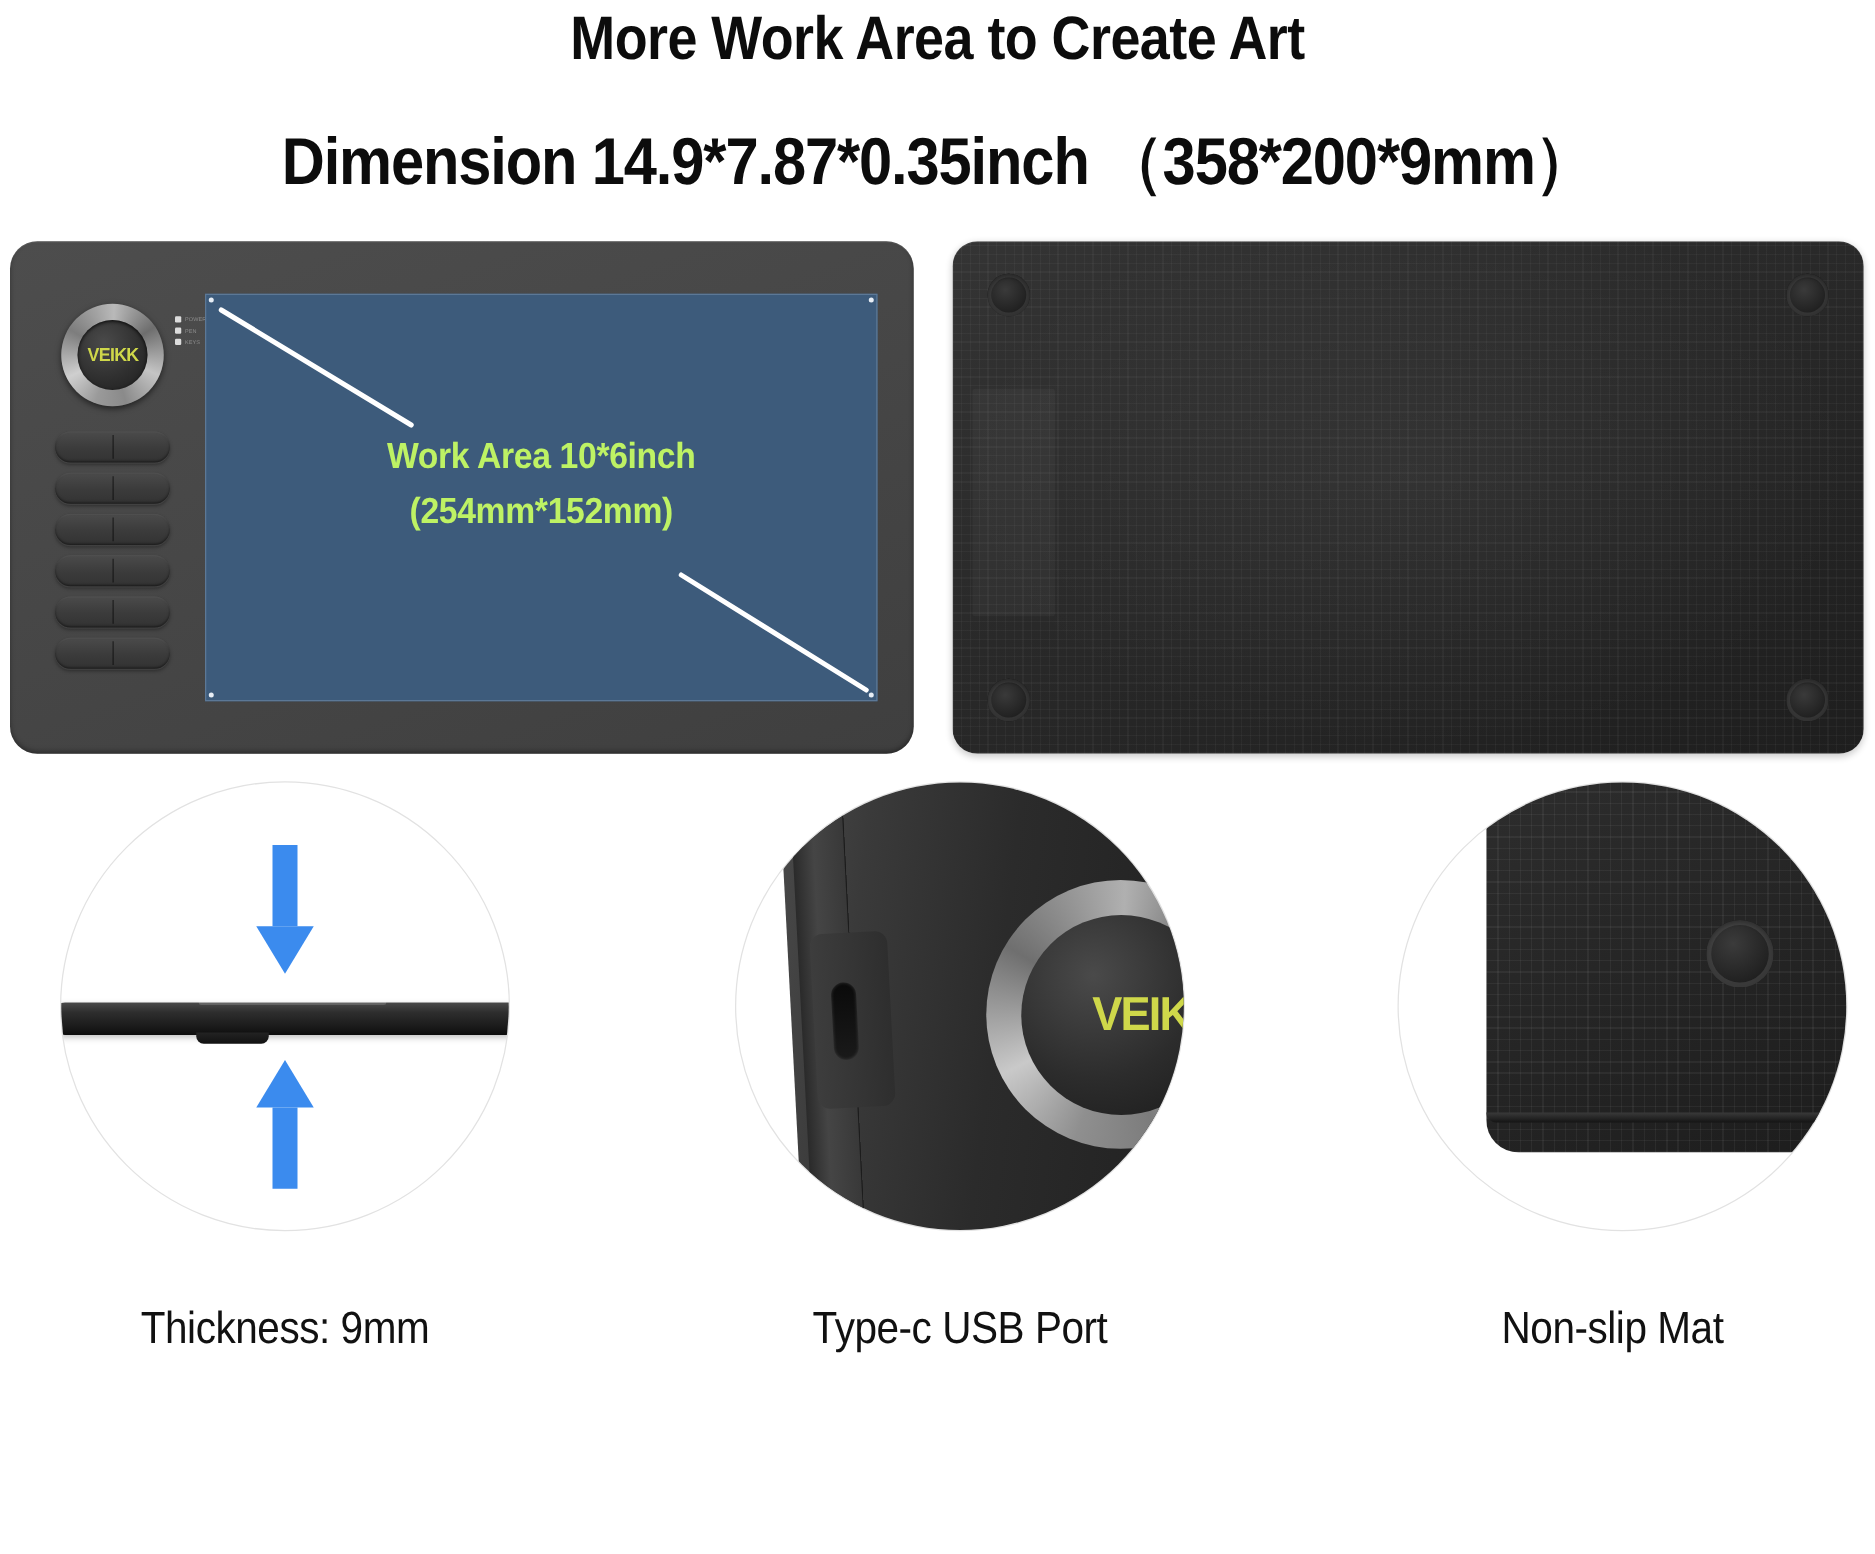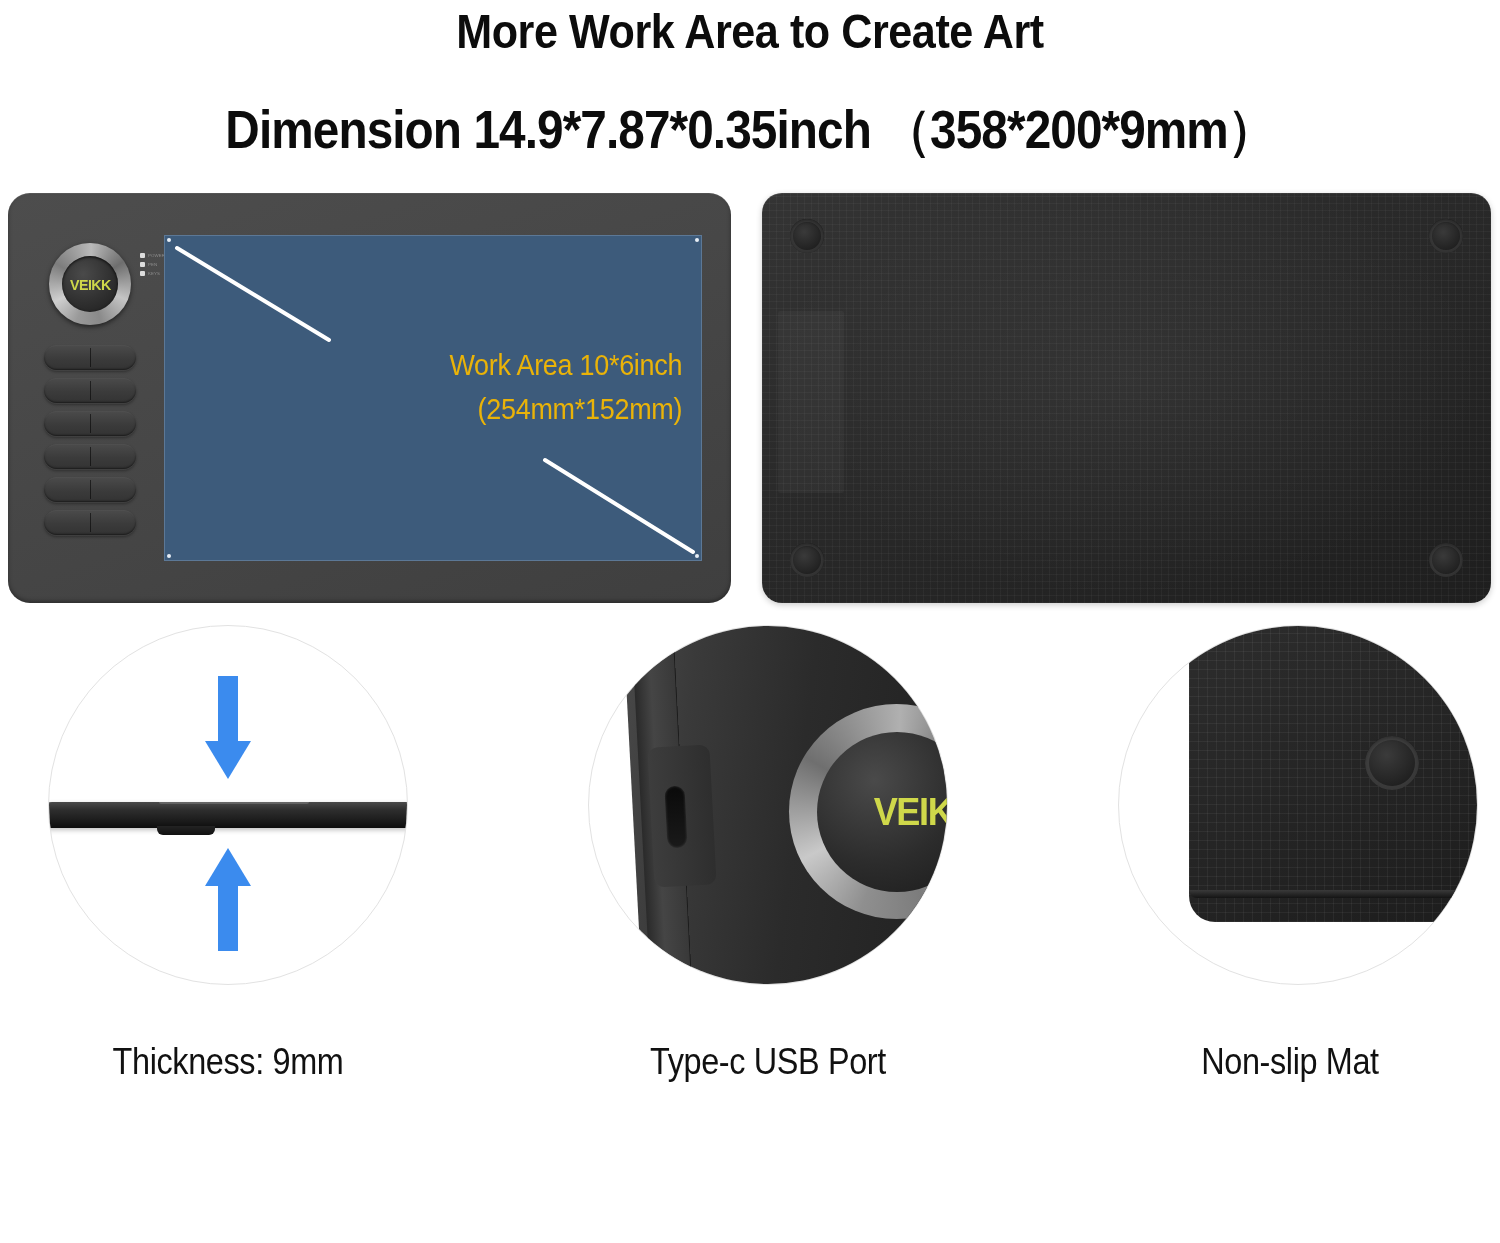--- a/index.html
+++ b/index.html
@@ -36,21 +36,21 @@
     border:1px solid #5c7896;
   }
   .corner-dot { position:absolute; width:4px; height:4px; background:#e8eef5; border-radius:50%; }
   .cd-tl { left:2px; top:2px; }
   .cd-tr { right:2px; top:2px; }
   .cd-bl { left:2px; bottom:2px; }
   .cd-br { right:2px; bottom:2px; }
   .diag { position:absolute; overflow:visible; }
   .wa-text {
     position:absolute; left:0; right:0; top:108px;
-    text-align:right; color:#eab308; font-weight:normal;
+    text-align:center; color:#bef264; font-weight:bold;
     line-height:1.45; pointer-events:none;
   }
   .wa-line1 { font-size:29px; letter-spacing:-0.3px; transform:scaleX(0.93); }
   .wa-line2 { font-size:29px; letter-spacing:-0.3px; transform:scaleX(0.93); margin-top:2px; }
 
   
   .dial-wrap { position:absolute; left:41px; top:50px; width:82px; height:82px; }
   .dial-outer {
     position:absolute; inset:0; border-radius:50%;
     background:conic-gradient(from 200deg,#9a9a9a,#cfcfcf 12%,#7d7d7d 28%,#b9b9b9 45%,

